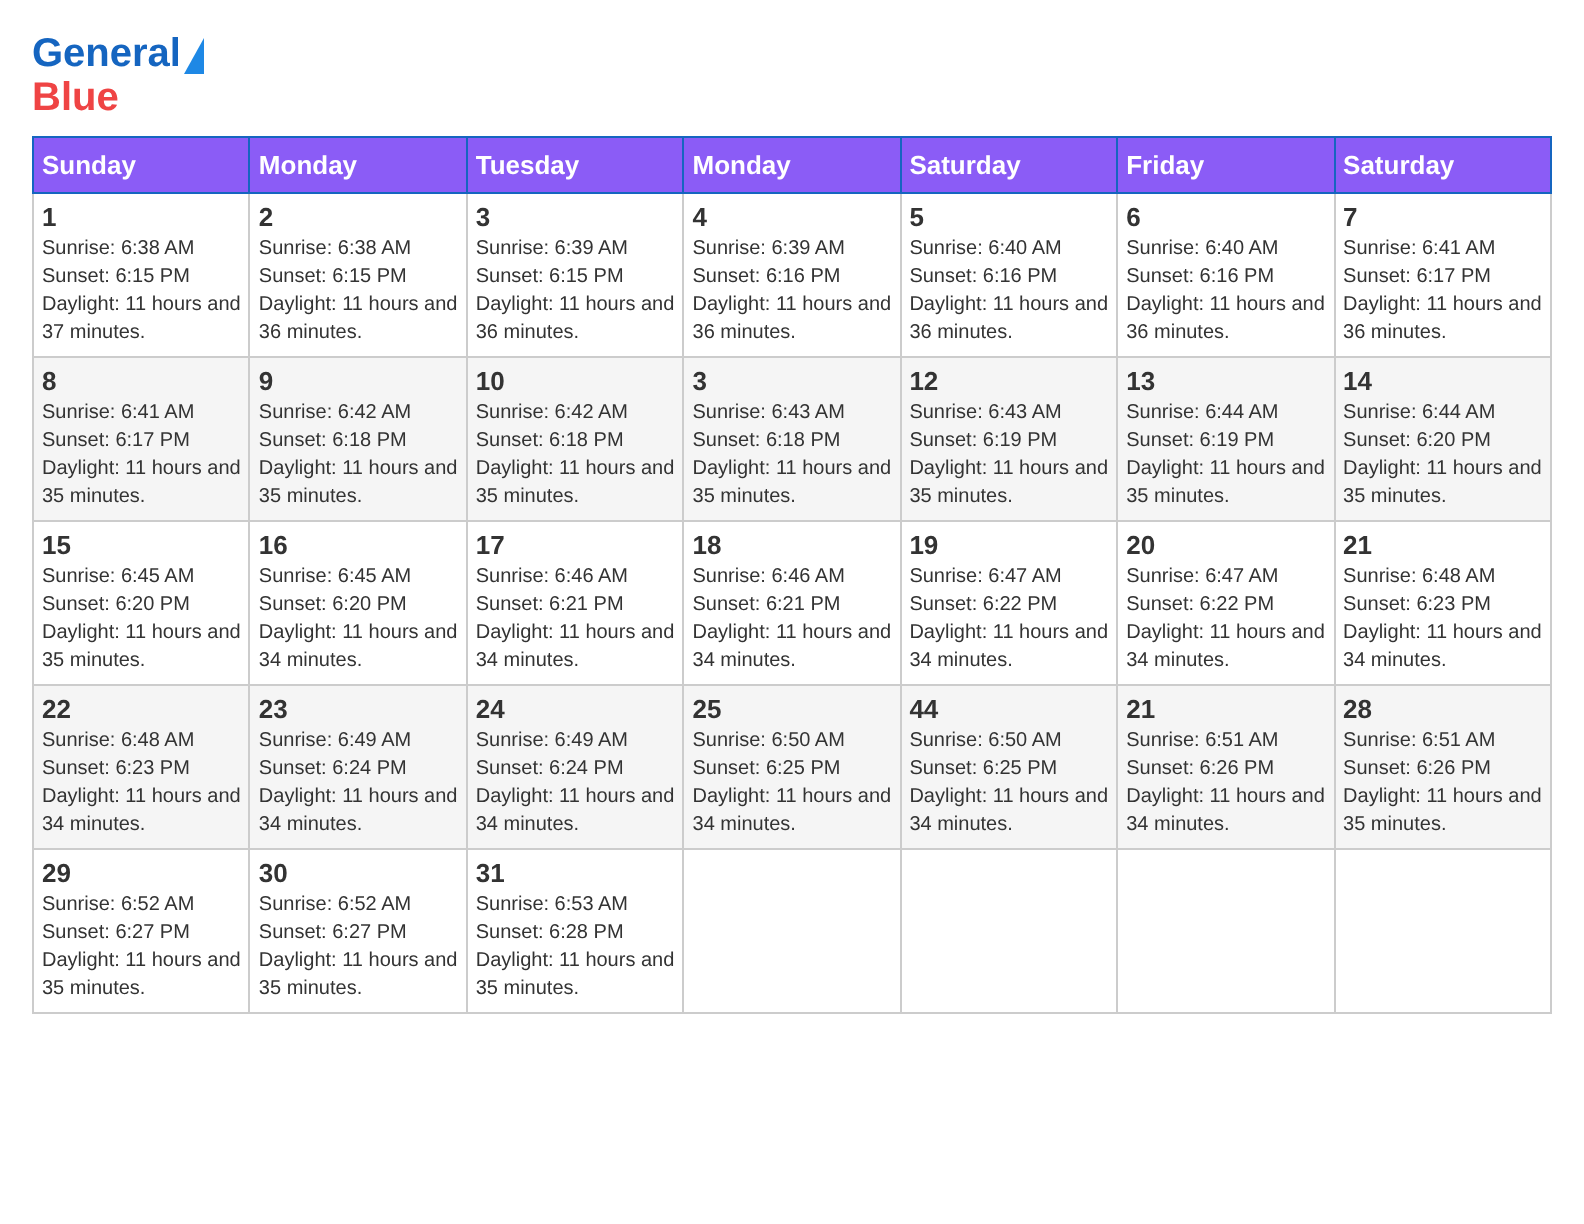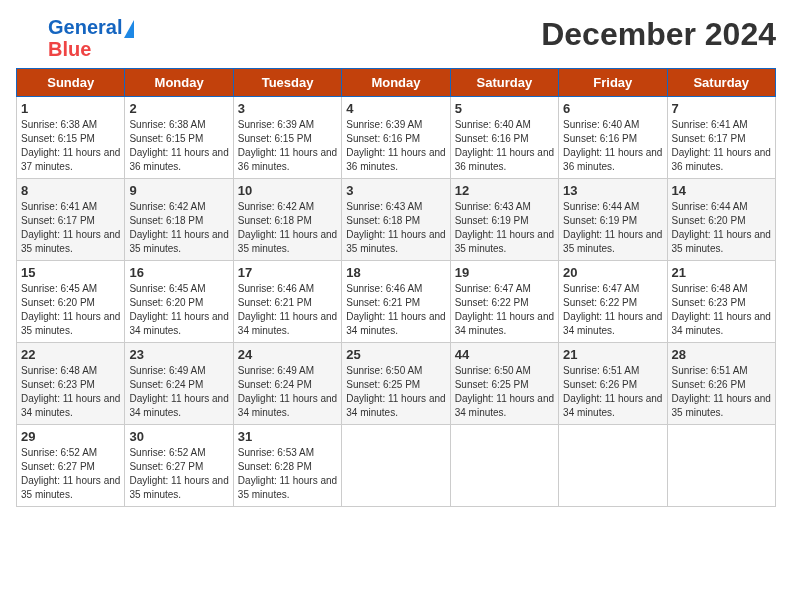--- a/index.html
+++ b/index.html
@@ -13,21 +13,20 @@
     .header {
       display: flex;
       justify-content: space-between;
       align-items: flex-start;
       margin-bottom: 8px;
     }
     .logo {
       display: flex;
       flex-direction: column;
       align-items: flex-start;
-      margin-left: 32px;
     }
     .logo-text {
       font-size: 20px;
       font-weight: bold;
       color: #333;
       line-height: 1.1;
     }
     .logo-text span.blue { color: #1565c0; }
     .logo-row {
       display: flex;
@@ -44,24 +43,24 @@
     .location {
       font-size: 16px;
       color: #555;
     }
     table {
       width: 100%;
       border-collapse: collapse;
       font-size: 11px;
     }
     thead tr th {
-      background: #c2410c;
+      background: #8b5cf6;
       color: #fff;
       padding: 6px 4px;
-      text-align: center;
+      text-align: left;
       font-size: 13px;
       font-weight: bold;
       border: 1px solid #1565c0;
     }
     tbody tr td {
       border: 1px solid #ccc;
       vertical-align: top;
       padding: 4px;
       width: calc(100% / 7);
       min-height: 80px;
@@ -95,21 +94,20 @@
     <div class="logo-row">
       <span class="logo-text">
         <span class="blue">General</span><span style="display:inline-block;width:0;height:0;border-left:10px solid transparent;border-bottom:18px solid #1e88e5;margin-left:2px;vertical-align:middle;"></span>
       </span>
     </div>
     <div>
       <span class="logo-text" style="color:#ef4444;font-weight:bold;">Blue</span>
     </div>
   </div>
   <div class="title-block">
-    <div class="month-title">December 2024</div>
   </div>
 </div>
 
 <table>
   <thead>
     <tr>
       <th>Sunday</th>
       <th>Monday</th>
       <th>Tuesday</th>
       <th>Monday</th>

